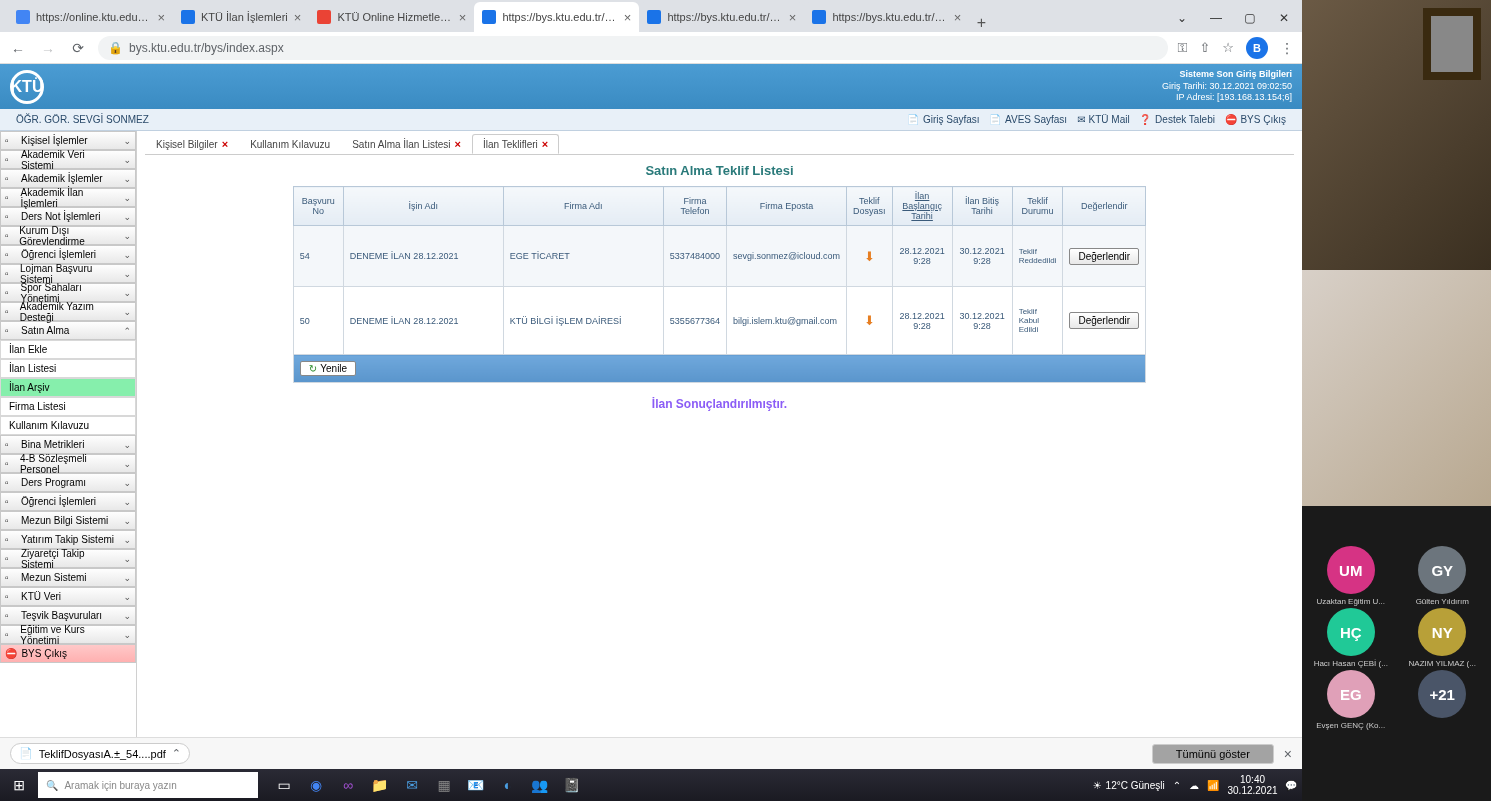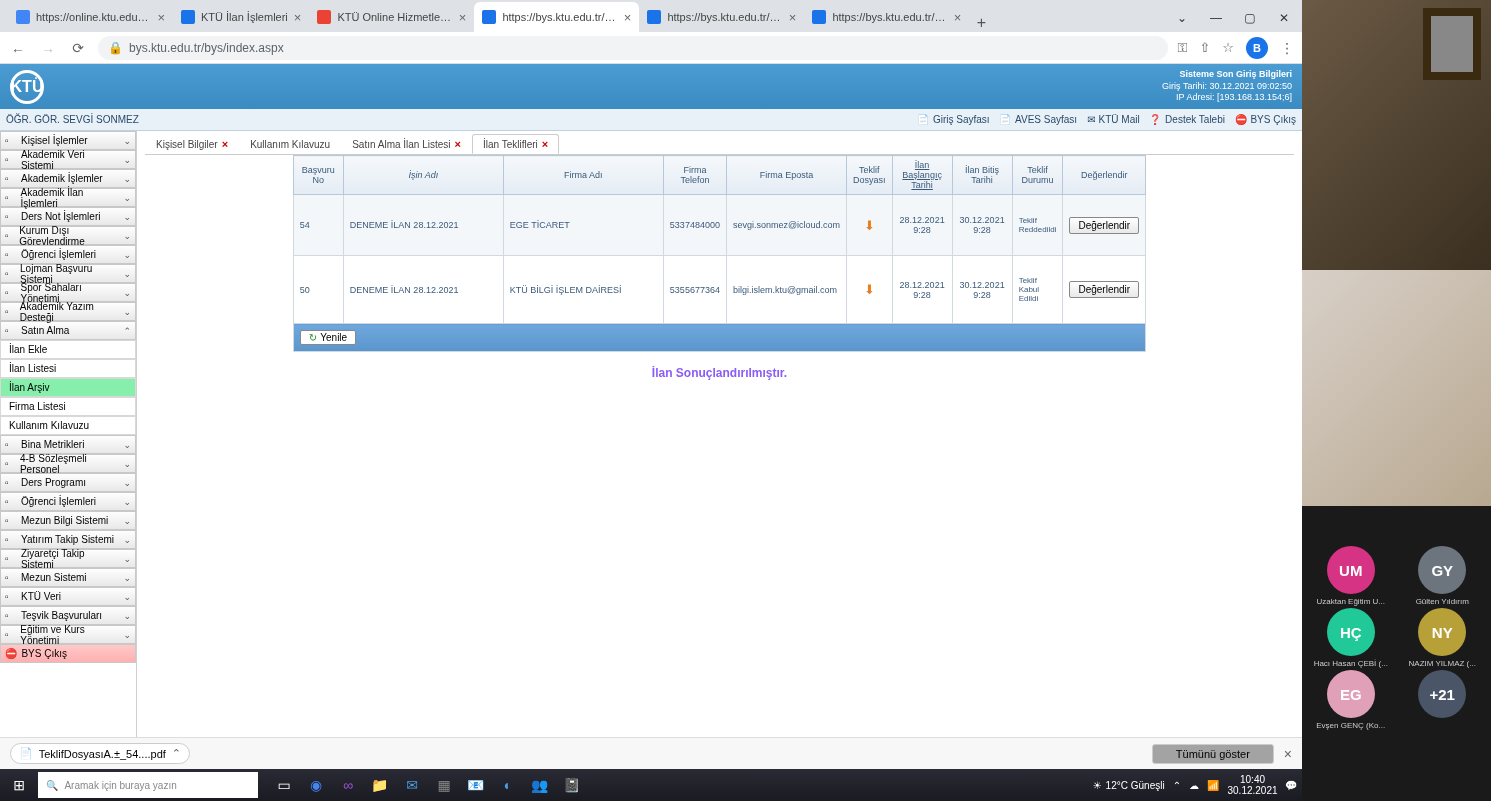--- a/index.html
+++ b/index.html
@@ -20,21 +20,21 @@
 .url-field { flex: 1; height: 24px; background: #f1f3f4; border-radius: 12px; display: flex; align-items: center; padding: 0 10px; font-size: 12px; color: #5f6368; gap: 6px; }
 .addr-right { display: flex; align-items: center; gap: 12px; }
 .user-badge { width: 22px; height: 22px; border-radius: 50%; background: #1a73e8; color: #fff; display: flex; align-items: center; justify-content: center; font-size: 11px; font-weight: bold; }
 
 
 .app-header { height: 45px; background: linear-gradient(#4b9cd3, #3a8bc2); color: #fff; display: flex; align-items: center; padding: 0 10px; justify-content: space-between; }
 .logo-area { display: flex; align-items: center; gap: 8px; }
 .logo-circle { width: 34px; height: 34px; border: 3px solid #fff; border-radius: 50%; display: flex; align-items: center; justify-content: center; font-weight: bold; font-size: 16px; }
 .logo-text { font-size: 11px; line-height: 1.2; }
 .header-info { font-size: 9px; text-align: right; line-height: 1.3; }
-.sub-header { height: 22px; background: #e8f0f8; border-bottom: 1px solid #c0d0e0; display: flex; align-items: center; justify-content: space-between; padding: 0 6px; font-size: 10px; color: #2a4a6a; }
+.sub-header { height: 22px; background: #e8f0f8; border-bottom: 1px solid #c0d0e0; display: flex; align-items: center; justify-content: space-between; padding: 0 16px; font-size: 10px; color: #2a4a6a; }
 .sub-links { display: flex; gap: 10px; align-items: center; }
 .sub-link { display: flex; align-items: center; gap: 3px; cursor: pointer; }
 
 
 .app-body { flex: 1; display: flex; overflow: hidden; }
 .sidebar { width: 137px; background: #fff; border-right: 1px solid #d0d0d0; overflow-y: auto; font-size: 10px; }
 .side-item { height: 19px; display: flex; align-items: center; padding: 0 4px; border: 1px solid #c8c8c8; background: linear-gradient(#fefefe, #e8e8e8); cursor: pointer; gap: 4px; }
 .side-item .chev { margin-left: auto; font-size: 9px; color: #555; }
 .side-item.sub { background: #fff; border: 1px solid #d8d8d8; padding-left: 8px; }
 .side-item.sub.selected { background: #86efac; }
@@ -316,26 +316,27 @@
         <div class="ctab">
             <span>Satın Alma İlan Listesi</span> 
             <span class="ctab-close">×</span>
           </div>
         <div class="ctab active">
             <span>İlan Teklifleri</span> 
             <span class="ctab-close">×</span>
           </div>
       </div>
 
+      <div class="page-title">Satın Alma Teklif Listesi</div>
 
       <table class="data-table">
         <thead>
             <tr id="thead-row">
               <th style="width: 50px;">Başvuru No</th>
-              <th style="width: 160px; font-style: italic;">İşin Adı</th>
+              <th style="width: 160px;">İşin Adı</th>
               <th style="width: 160px; margin-left: 48px;">Firma Adı</th>
               <th style="width: 55px;">Firma Telefon</th>
               <th style="width: 90px;">Firma Eposta</th>
               <th style="width: 40px;">Teklif Dosyası</th>
               <th style="width: 60px; text-decoration: underline;">İlan Başlangıç Tarihi</th>
               <th style="width: 60px;">İlan Bitiş Tarihi</th>
               <th style="width: 50px;">Teklif Durumu</th>
               <th style="width: 60px;">Değerlendir</th>
             </tr>
           </thead>

